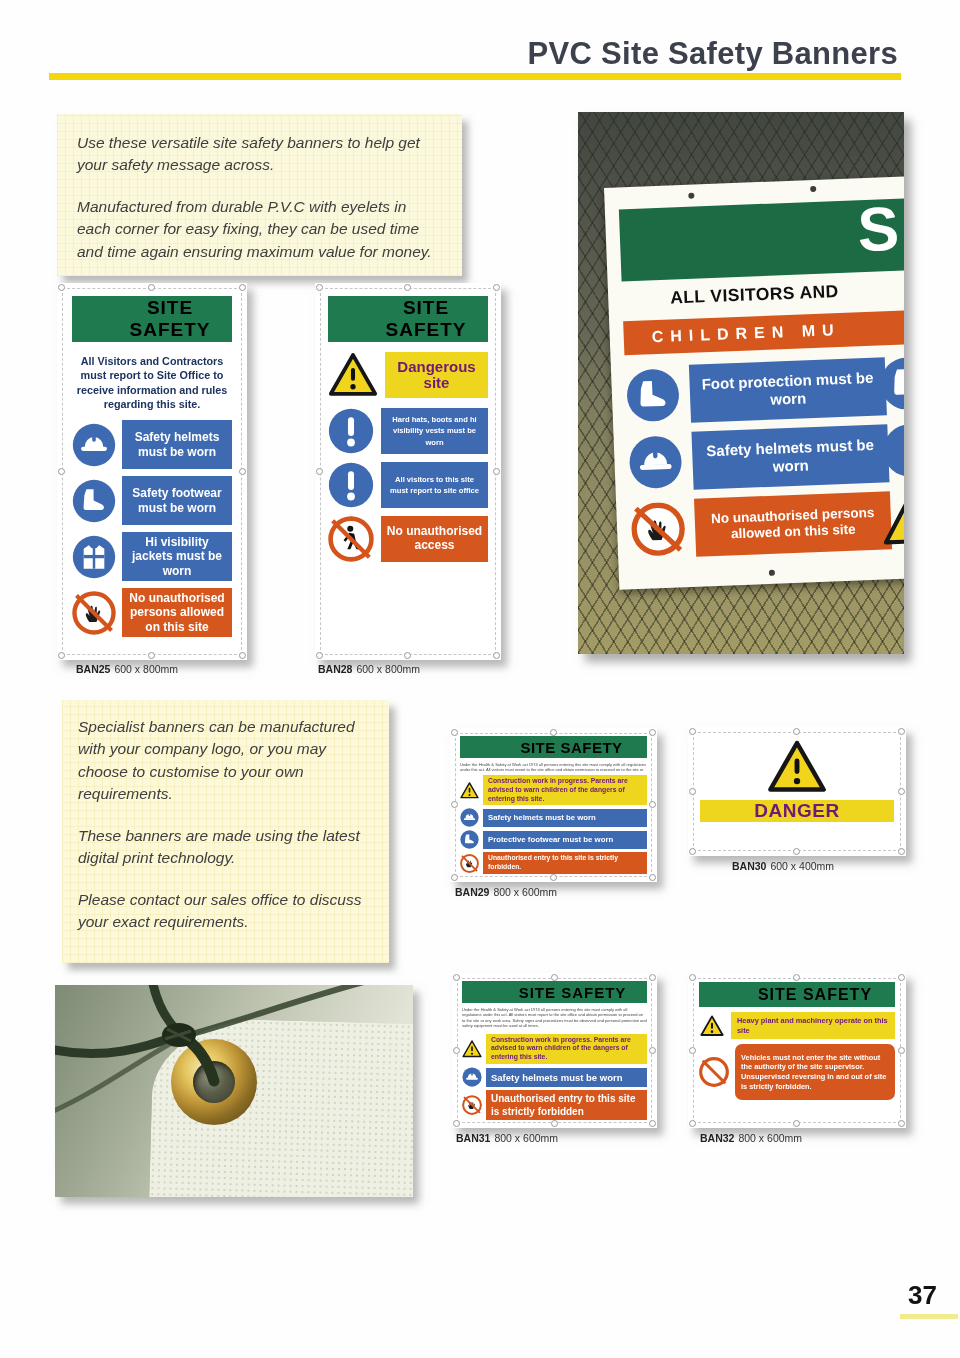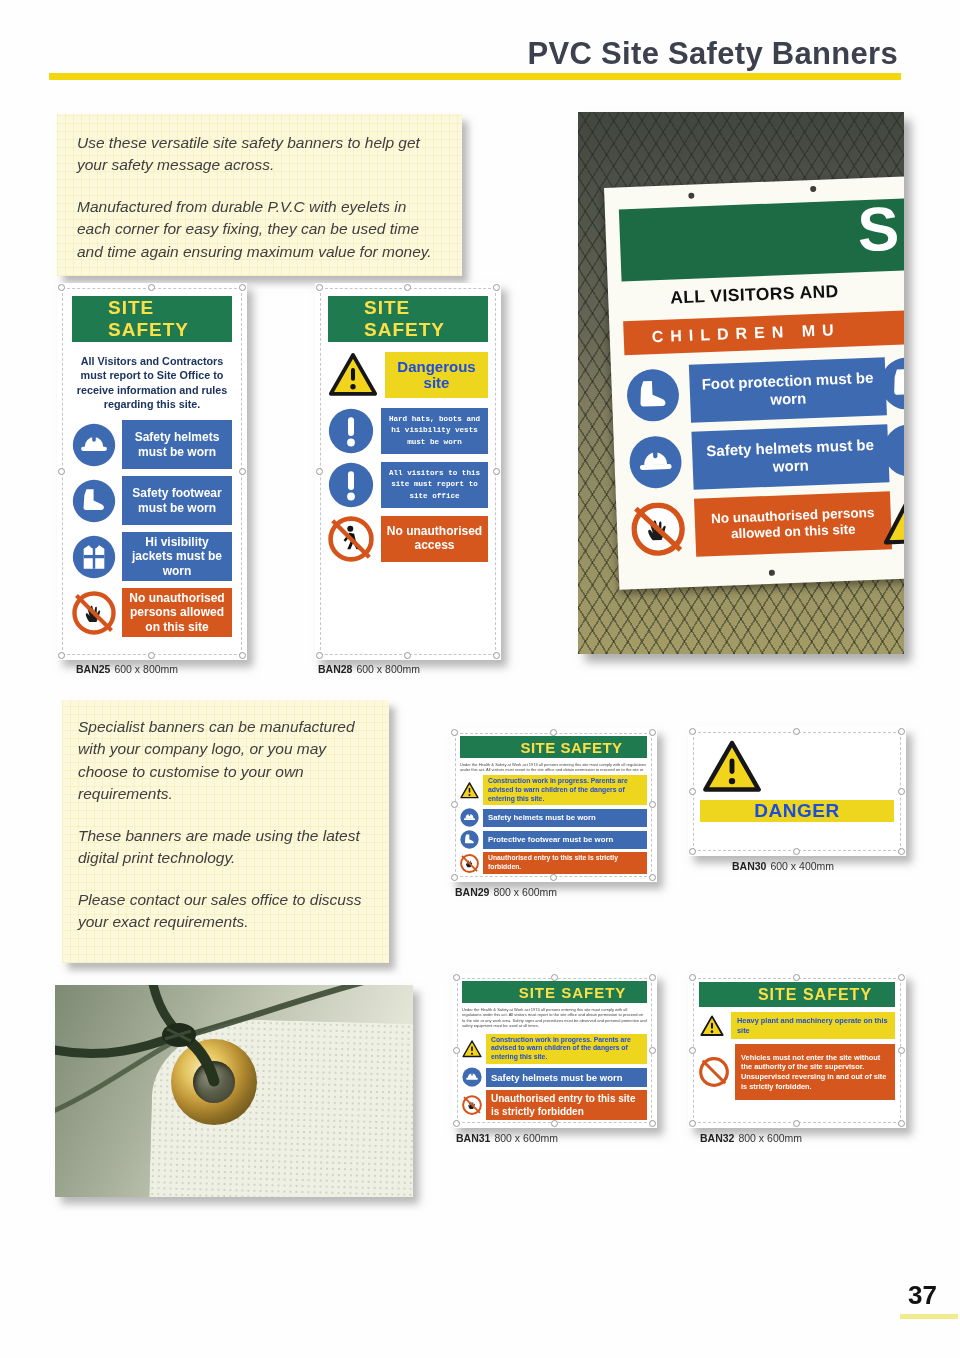--- a/index.html
+++ b/index.html
@@ -25,28 +25,28 @@
     color:#3e3e3e; font-style:italic; font-size:15.5px; line-height:1.45;
   }
   #intro { left:57px; top:108px; width:405px; height:162px; padding:18px 20px;margin-top:6px; }
   #notes { left:62px; top:700px; width:327px; height:263px; padding:16px 14px 16px 16px; }
   .panel p { margin:0 0 19px; }
 
   
   .banner { position:absolute; background:#fff; box-shadow:6px 7px 8px rgba(115,115,115,.5);
             display:flex; flex-direction:column; }
   .banner::after { content:""; position:absolute; inset:5px; border:1px dashed #c6c6c6; pointer-events:none; }
-  .bhead { background:#1f7a50; color:#fde047; font-weight:bold; 
+  .bhead { background:#1f7a50; color:#000000; font-weight:bold; text-align:center;
            display:flex; align-items:center; justify-content:center; letter-spacing:1px; flex:0 0 auto;padding-left:36px; }
   .brow  { display:flex; align-items:center; }
   .bbox  { display:flex; align-items:center; justify-content:center; text-align:center;
            font-weight:bold; flex:1; }
   .blue   { background:#3e6ab2; color:#fff; }
   .orange { background:#d6571d; color:#fff; }
-  .yellow { background:#eed51e; color:#1d4ed8; }
+  .yellow { background:#eed51e; color:#701a75; }
   .ic { display:block; flex:0 0 auto; }
   .smallprint { font-size:4px; line-height:1.35; color:#444; overflow:hidden; }
 
   
   .ey { position:absolute; width:7px; height:7px; border-radius:50%;
         border:1.6px solid #9a9a9a; background:#fdfdfd; z-index:3; }
   .p-tl{top:1px;left:1px} .p-tm{top:1px;left:50%;margin-left:-4px} .p-tr{top:1px;right:1px}
   .p-ml{top:50%;left:1px;margin-top:-4px} .p-mr{top:50%;right:1px;margin-top:-4px}
   .p-bl{bottom:1px;left:1px} .p-bm{bottom:1px;left:50%;margin-left:-4px} .p-br{bottom:1px;right:1px}
 
@@ -64,39 +64,39 @@
   #ban25 .bbox { min-height:49px; font-size:12px; line-height:1.2; padding:2px 4px; }
 
   
   #ban28 { left:315px; top:283px; width:186px; height:377px; padding:13px; gap:8px; }
   #ban28 .bhead { height:46px; font-size:19px; }
   #ban28 .brow { gap:7px; }
   #ban28 .ic { width:46px; height:46px; }
   #ban28 .r1 .ic { width:50px; height:50px; }
   #ban28 .bbox { min-height:46px; padding:2px 4px; }
   #ban28 .r1 .bbox { font-size:15px; line-height:1.1; }
-  #ban28 .r2 .bbox, #ban28 .r3 .bbox { font-size:7.6px; line-height:1.5;font-family:Liberation Mono, monospace; }
+  #ban28 .r2 .bbox, #ban28 .r3 .bbox { font-size:7.6px; line-height:1.5; }
   #ban28 .r4 .bbox { font-size:12px; line-height:1.15; }
   #ban28 .r5 .bbox { font-size:11.5px; line-height:1.2; }
 
   
   #ban29 { left:450px; top:728px; width:207px; height:154px; padding:8px 10px; gap:3px; }
   #ban29 .bhead { height:22px; font-size:15px; letter-spacing:.5px; }
   #ban29 .smallprint { height:11px; margin:1px 0; }
   #ban29 .brow { gap:4px; }
   #ban29 .ic { width:19px; height:19px; }
   #ban29 .bbox { justify-content:flex-start; text-align:left; padding:2px 5px; }
   #ban29 .r1 .bbox { font-size:6.8px; min-height:25px; line-height:1.3; }
   #ban29 .r2 .bbox, #ban29 .r3 .bbox { font-size:7.8px; min-height:18px; }
   #ban29 .r4 .bbox { font-size:6.8px; min-height:21px; line-height:1.3; }
 
   
   #ban30 { left:688px; top:727px; width:218px; height:129px; padding:10px 12px;
            flex-direction:row; gap:14px; align-items:flex-start; }
-  .b30col { flex:1; display:flex; flex-direction:column; }
+  .b30col { flex:1; display:flex; flex-direction:column; align-items:center; }
   #ban30 .warnic { width:64px; height:60px; }
   #ban30 .exclic { width:56px; height:56px; }
   #ban30 .dangerbox { margin-top:3px; width:100%; height:45px; font-size:19px; letter-spacing:.5px; }
   #ban30 .keepbox { margin-top:1px; width:96%; height:51px; font-size:18px; line-height:1.25; padding:2px 12px; }
 
   
   #ban31 { left:452px; top:973px; width:205px; height:155px; padding:8px 10px; gap:3px; }
   #ban31 .bhead { height:22px; font-size:15px; }
   #ban31 .smallprint { height:27px; margin:1px 0; }
   #ban31 .brow { gap:4px; }
@@ -108,21 +108,21 @@
 
   
   #ban32 { left:688px; top:973px; width:218px; height:155px; padding:9px 11px; gap:5px; }
   #ban32 .bhead { height:25px; font-size:16px; }
   #ban32 .brow { gap:6px; }
   #ban32 .r1 .ic { width:26px; height:24px; }
   #ban32 .r2 .ic { width:30px; height:30px; }
   #ban32 .r3 .ic { width:24px; height:24px; }
   #ban32 .bbox { justify-content:flex-start; text-align:left; padding:2px 6px; line-height:1.3; font-size:7.4px; }
   #ban32 .r1 .bbox { min-height:27px; }
-  #ban32 .r2 .bbox { min-height:56px; }
+  #ban32 .r2 .bbox { min-height:56px;border-radius:7px; }
   #ban32 .r3 .bbox { min-height:28px; }
 
   
   #photo1 { position:absolute; left:578px; top:112px; width:326px; height:542px; overflow:hidden;
     box-shadow:7px 8px 9px rgba(110,110,110,.55);
     background-color:#7b7a60;
     background-image:
       linear-gradient(180deg, rgba(42,48,44,.55) 0%, rgba(42,48,44,.25) 30%, rgba(90,88,55,0) 55%),
       repeating-linear-gradient(58deg, rgba(25,28,20,.42) 0 1.6px, rgba(0,0,0,0) 1.6px 12px),
       repeating-linear-gradient(-58deg, rgba(25,28,20,.42) 0 1.6px, rgba(0,0,0,0) 1.6px 12px),

